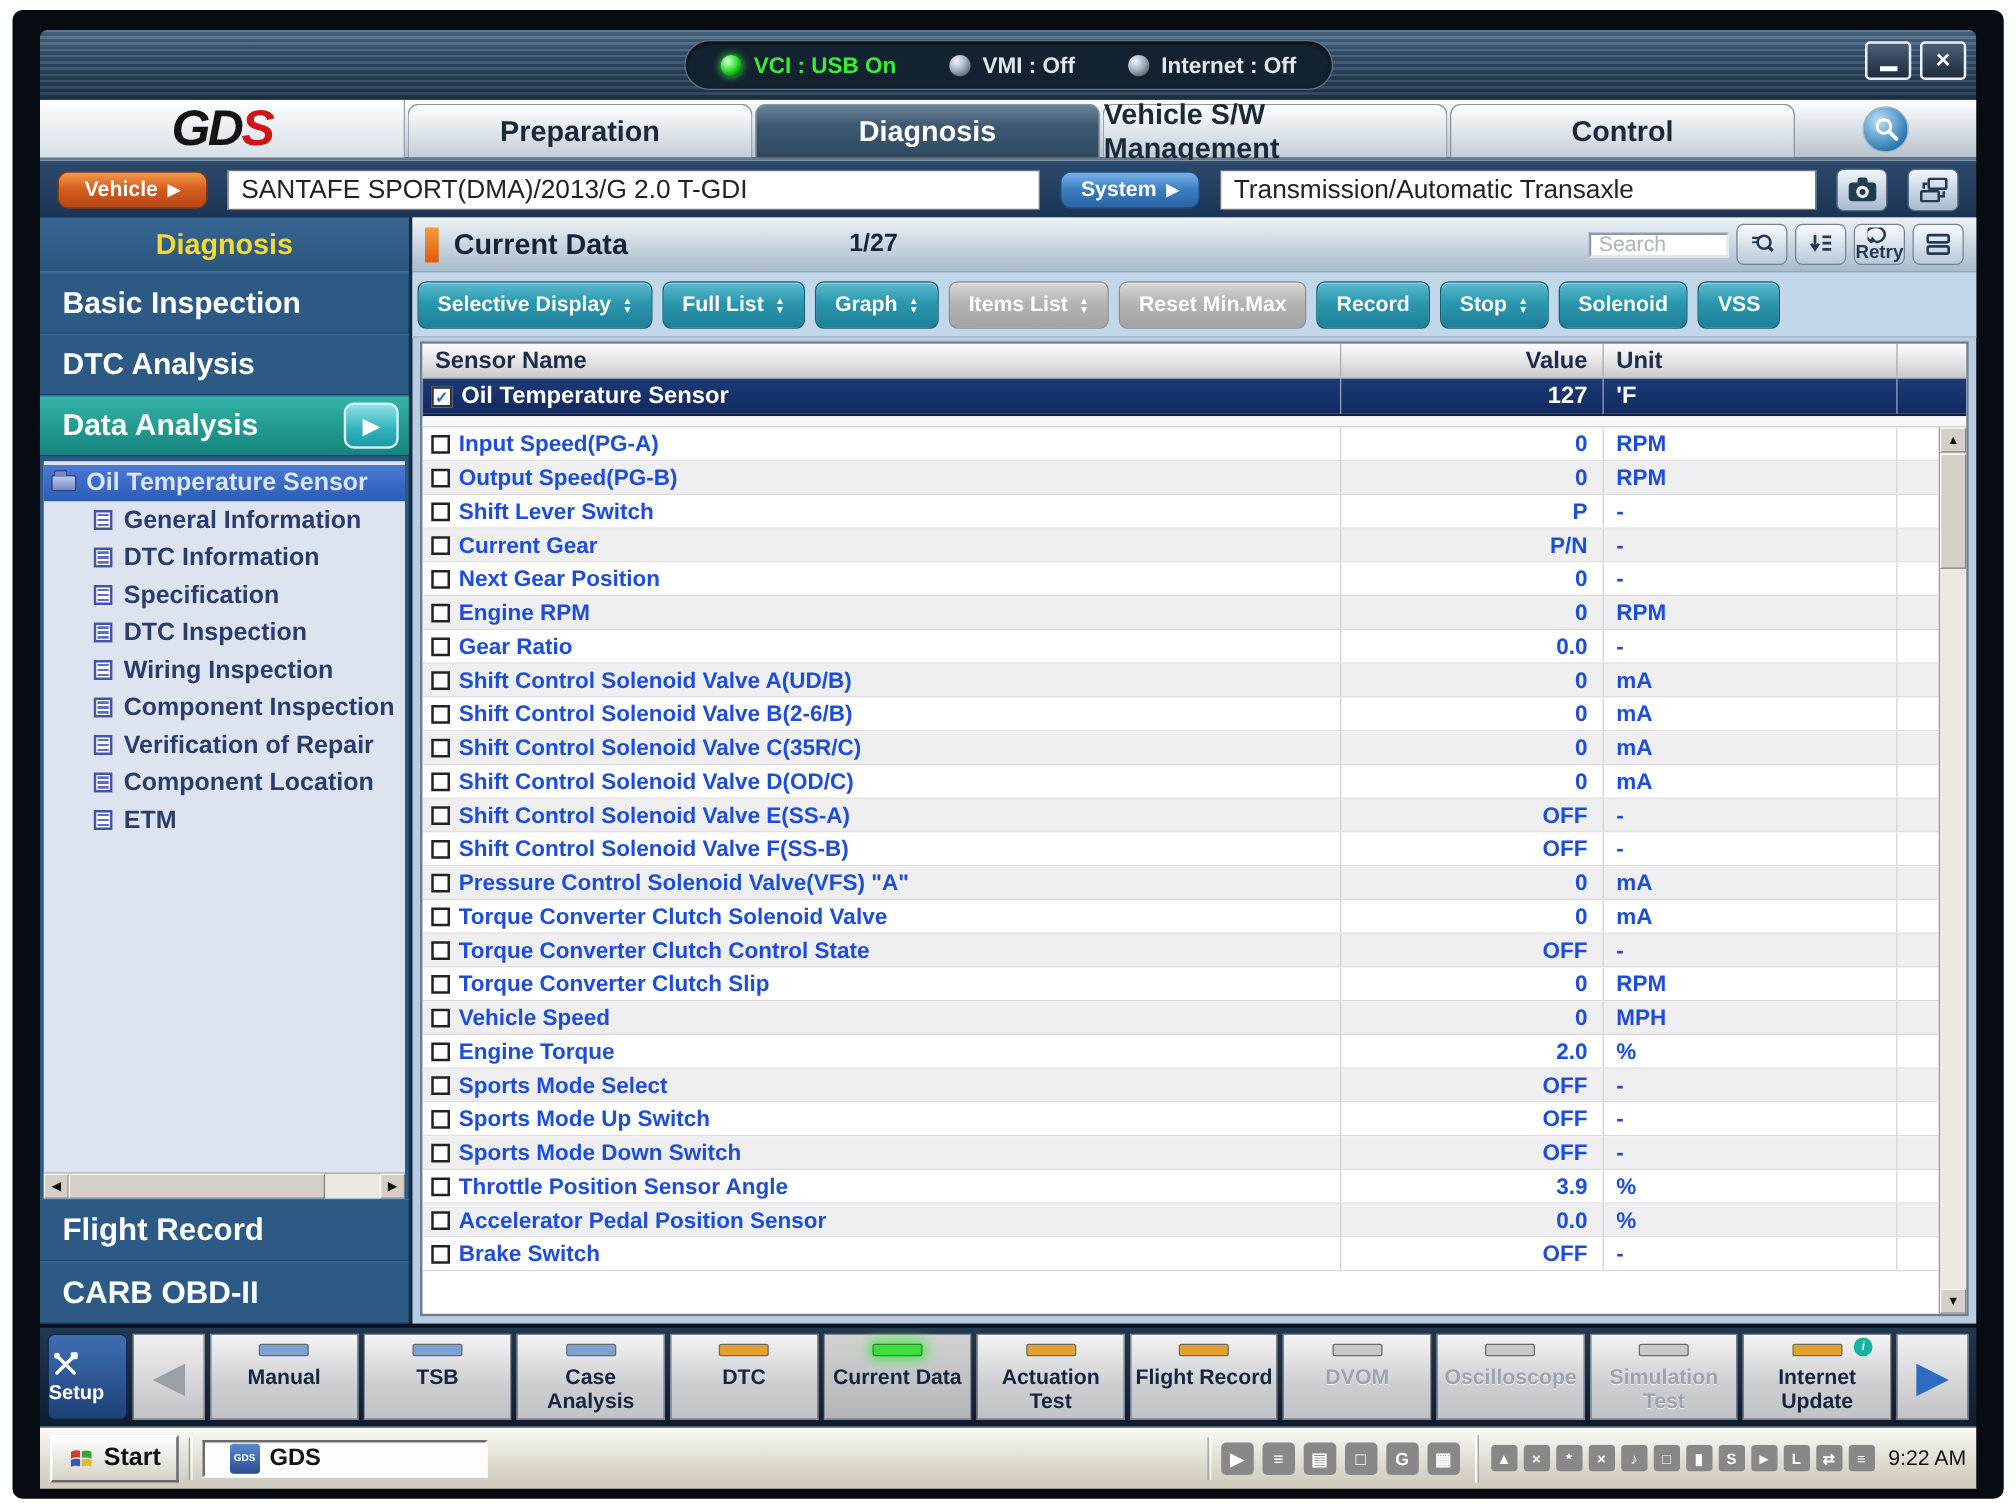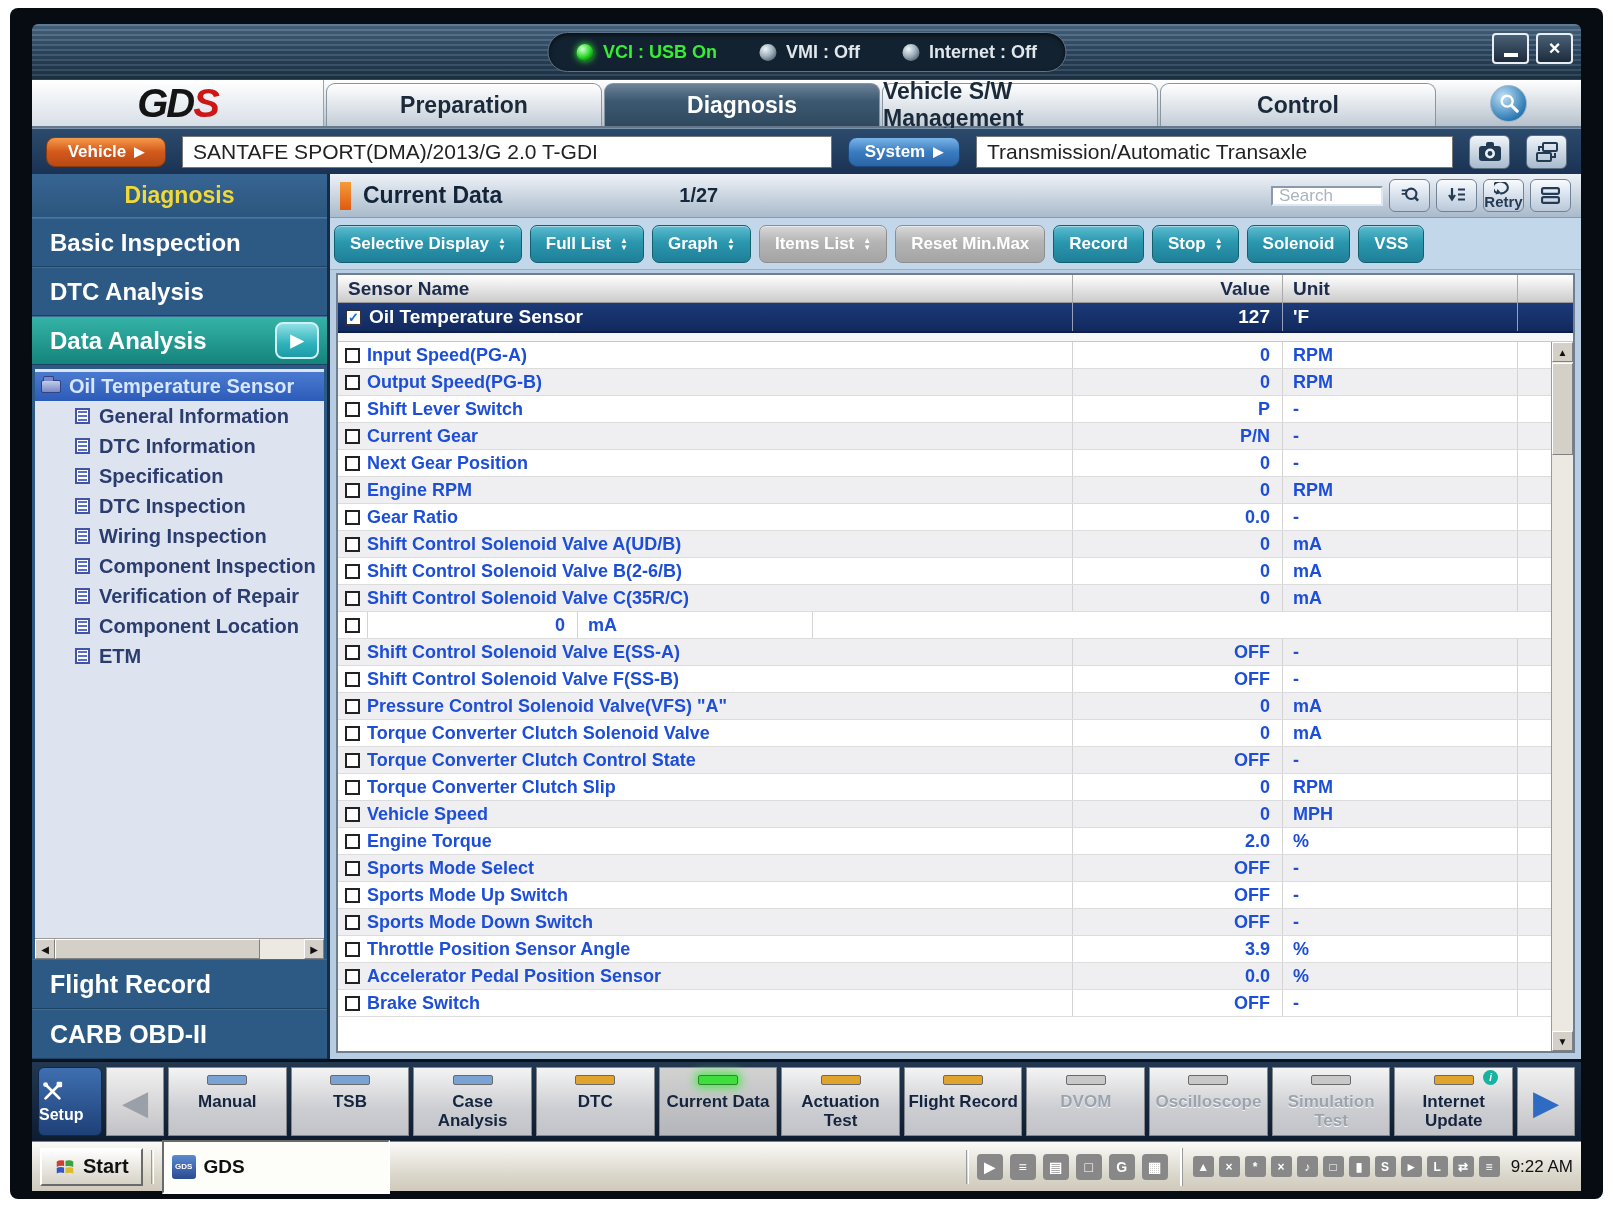--- a/index.html
+++ b/index.html
@@ -162,21 +162,21 @@
     background:#17b2a0; color:#fff; font-size:10px; font-weight:bold; font-style:italic;
     display:flex; align-items:center; justify-content:center; }
 
   
   .taskbar { height:50px; flex:none; display:flex; align-items:center; gap:8px; padding:0 8px;
     background:linear-gradient(#fbfaf7,#d9d5c9 70%,#cfcabc); border-top:1px solid #7e7e7e; }
   .start-btn { height:38px; padding:0 12px; display:flex; align-items:center; gap:7px; cursor:pointer;
     background:linear-gradient(#fefefe,#d6d2c6); border:2px solid; border-color:#fff #6a6a6a #6a6a6a #fff;
     font-size:20px; font-weight:bold; color:#111; }
   .tb-div { width:3px; height:34px; border-left:1px solid #9a9a9a; border-right:1px solid #fff; flex:none; }
-  .task-btn { width:228px; height:54px; display:flex; align-items:center; gap:8px; padding:0 8px; cursor:pointer;
+  .task-btn { width:228px; height:30px; display:flex; align-items:center; gap:8px; padding:0 20px; cursor:pointer;
     background:#fdfdfa; border:2px solid; border-color:#6a6a6a #fff #fff #6a6a6a; font-size:19px; font-weight:bold; color:#111; }
   .gds-ico { width:24px; height:24px; flex:none; border-radius:3px; background:linear-gradient(#5a8ad0,#2a4a90);
     color:#fff; font-size:8px; font-weight:bold; display:flex; align-items:center; justify-content:center; }
   .tb-spacer { flex:1; }
   .ql { display:flex; gap:7px; align-items:center; }
   .ql-ico { width:26px; height:26px; border-radius:4px; background:#888; color:#fff; font-size:14px; font-weight:bold;
     display:flex; align-items:center; justify-content:center; cursor:pointer; }
   .tray { display:flex; align-items:center; gap:5px; height:38px; margin-left:6px; padding-left:10px;
     border-left:1px solid #9a9a9a; box-shadow:-2px 0 0 #fff; }
   .tray-icons { display:flex; gap:5px; align-items:center; }
@@ -525,20 +525,21 @@
             </div>
                 <div class="row">
               <span class="cb"></span>
               <span class="r-name">Shift Control Solenoid Valve C(35R/C)</span>
               <span class="col-value">0</span>
               <span class="col-unit">mA</span>
               <span class="col-fill"></span>
             </div>
                 <div class="row">
               <span class="cb"></span>
+              <span class="r-name">Shift Control Solenoid Valve D(OD/C)</span>
               <span class="col-value">0</span>
               <span class="col-unit">mA</span>
               <span class="col-fill"></span>
             </div>
                 <div class="row">
               <span class="cb"></span>
               <span class="r-name">Shift Control Solenoid Valve E(SS-A)</span>
               <span class="col-value">OFF</span>
               <span class="col-unit">-</span>
               <span class="col-fill"></span>

